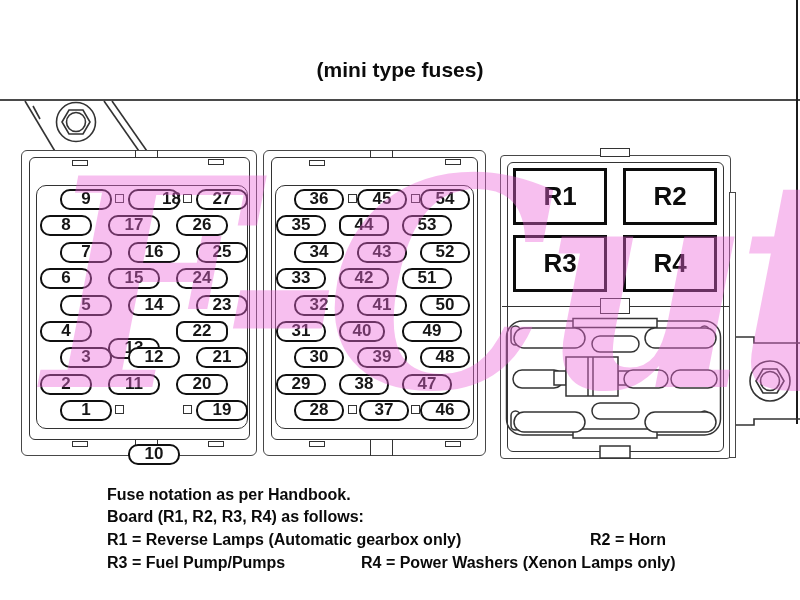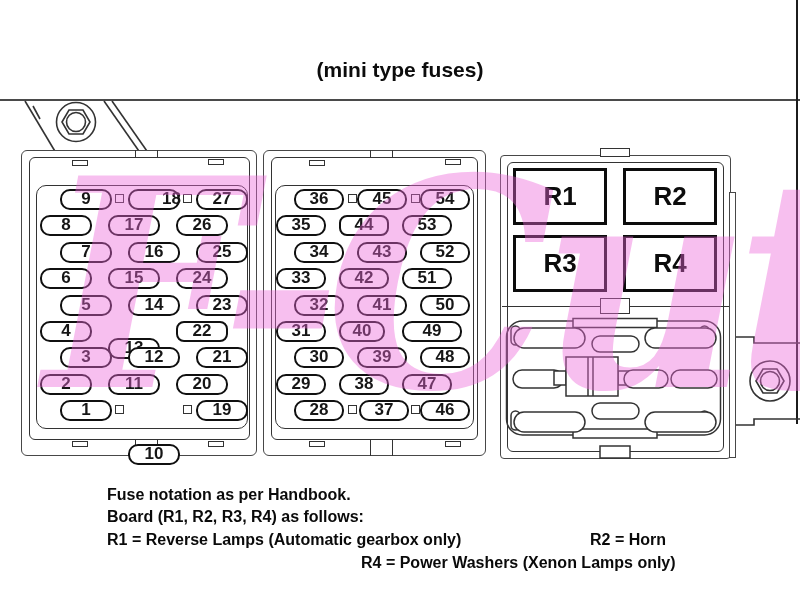--- a/index.html
+++ b/index.html
@@ -237,15 +237,16 @@
       <circle cx="770" cy="381" r="9.5"></circle>
     </g>
   </svg>
 
   <div class="abs" id="watermark">F-Cut</div>
 
   <span class="note" style="left:107px;top:486px">Fuse notation as per Handbook.</span>
   <span class="note" style="left:107px;top:508px">Board (R1, R2, R3, R4) as follows:</span>
   <span class="note" style="left:107px;top:531px">R1 = Reverse Lamps (Automatic gearbox only)</span>
   <span class="note" style="left:590px;top:531px">R2 = Horn</span>
+  <span class="note" style="left:107px;top:554px">R3 = Fuel Pump/Pumps</span>
   <span class="note" style="left:361px;top:554px">R4 = Power Washers (Xenon Lamps only)</span>
 
 </div>
 
 </body></html>

